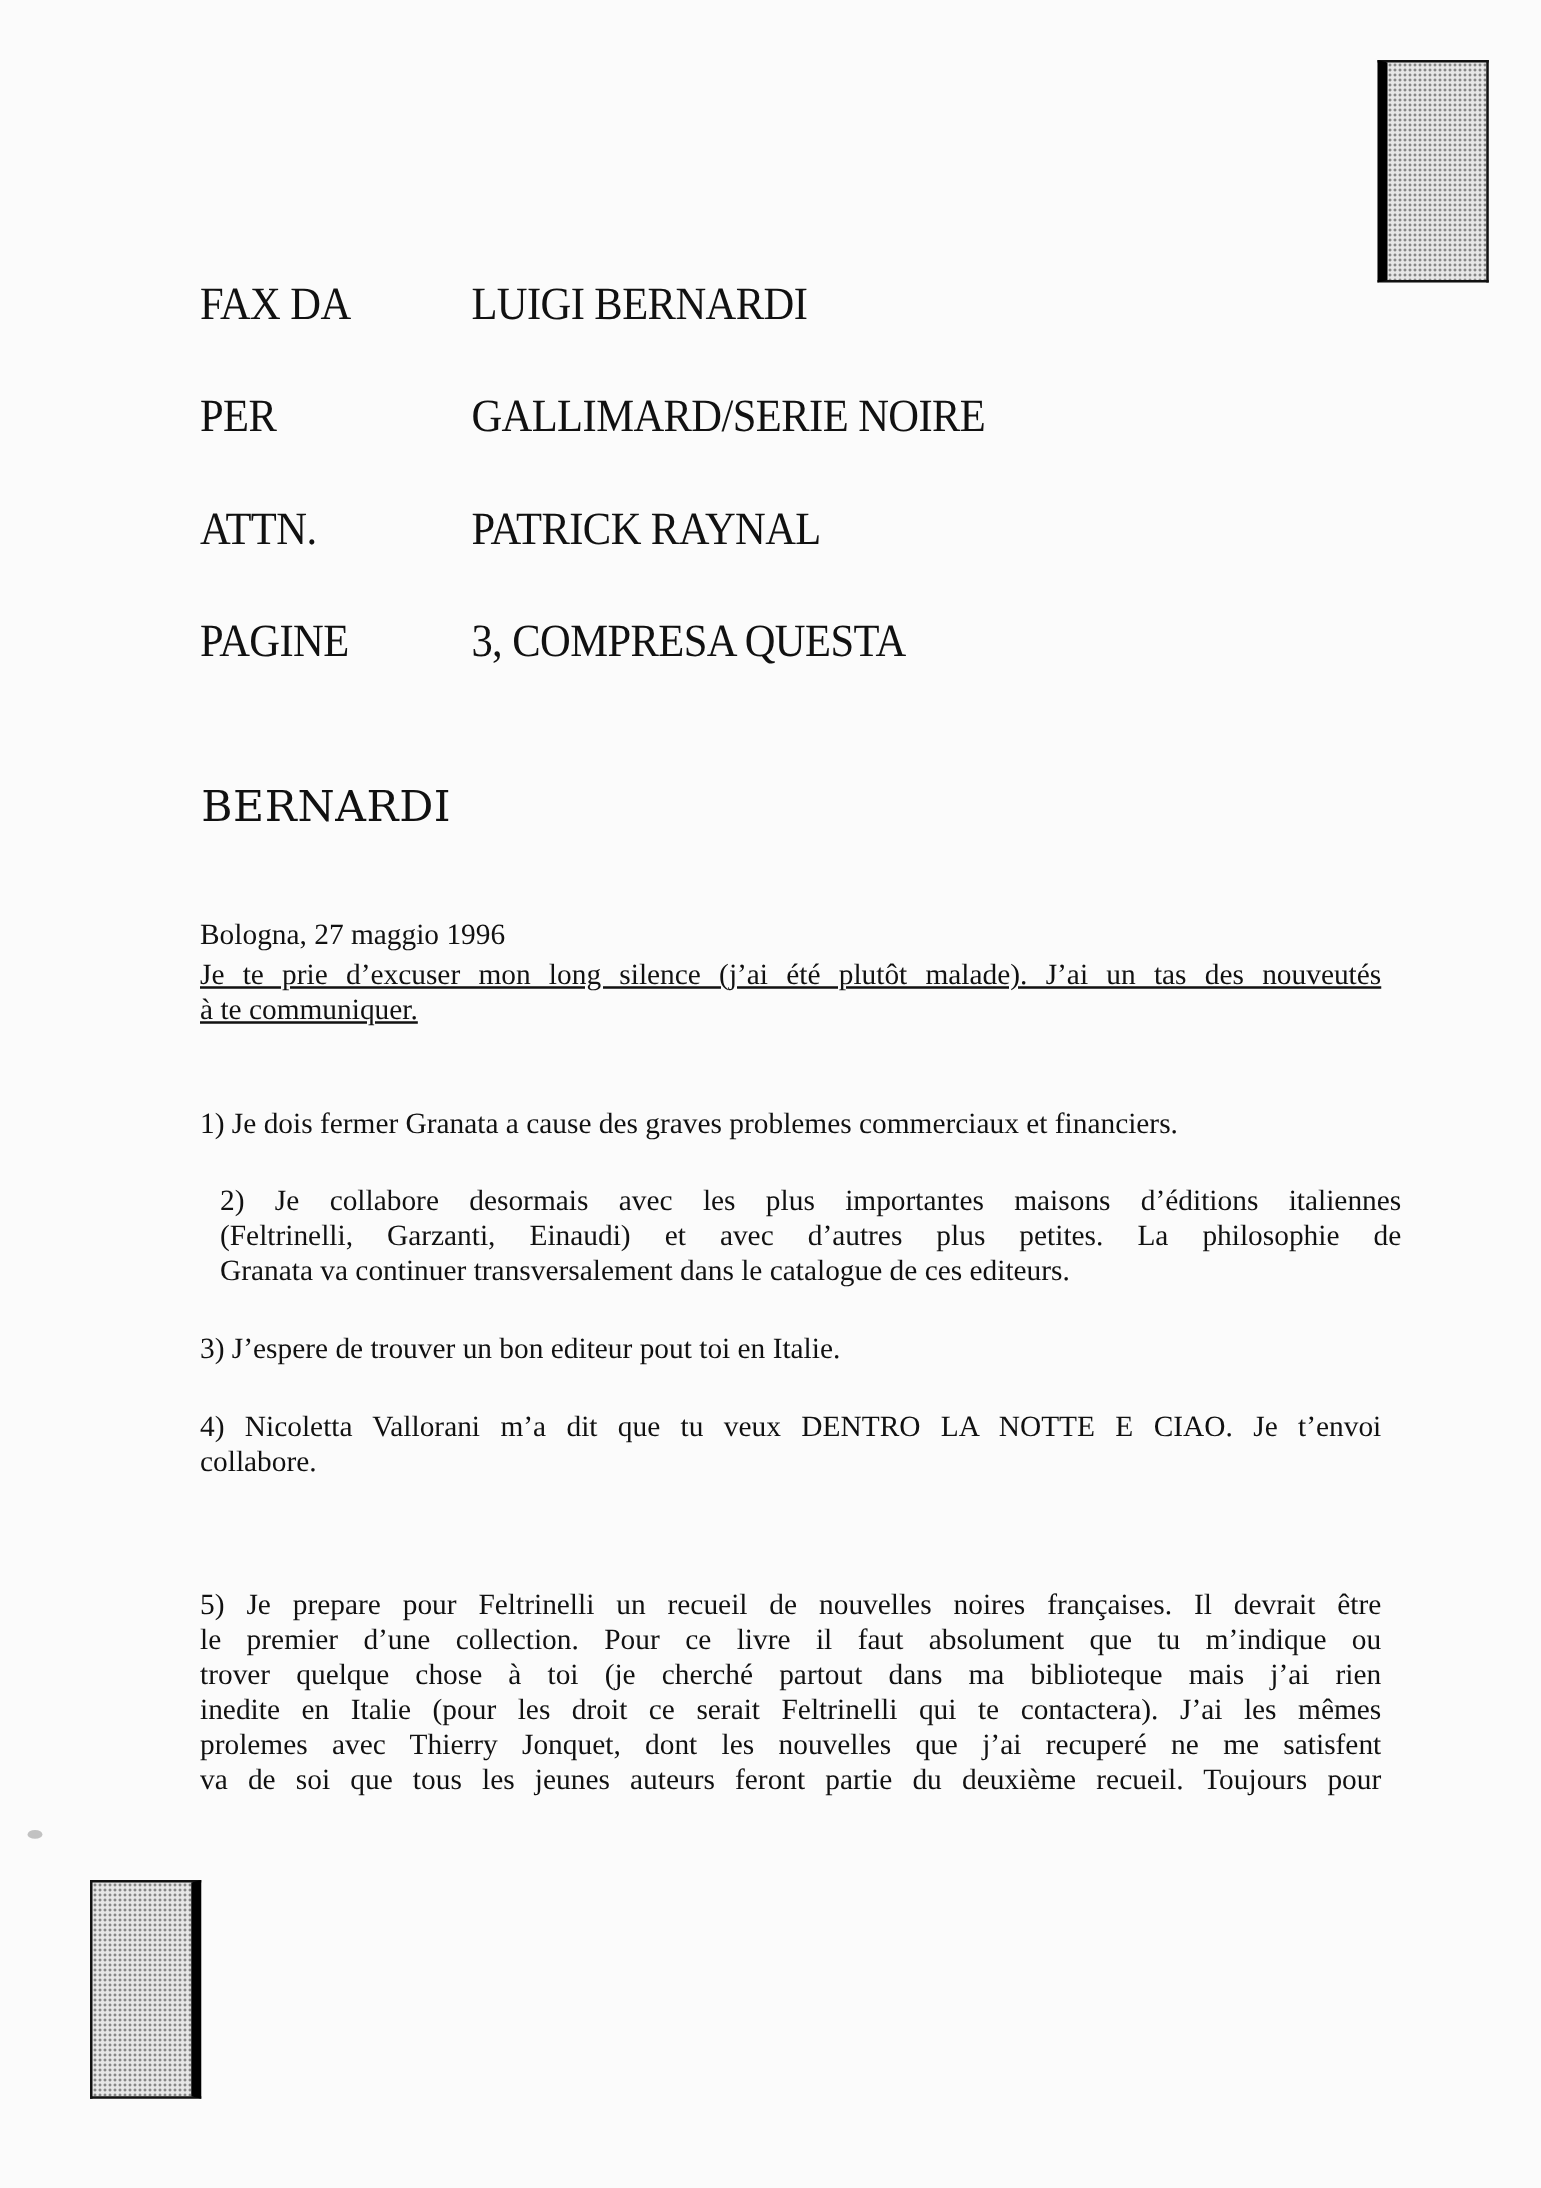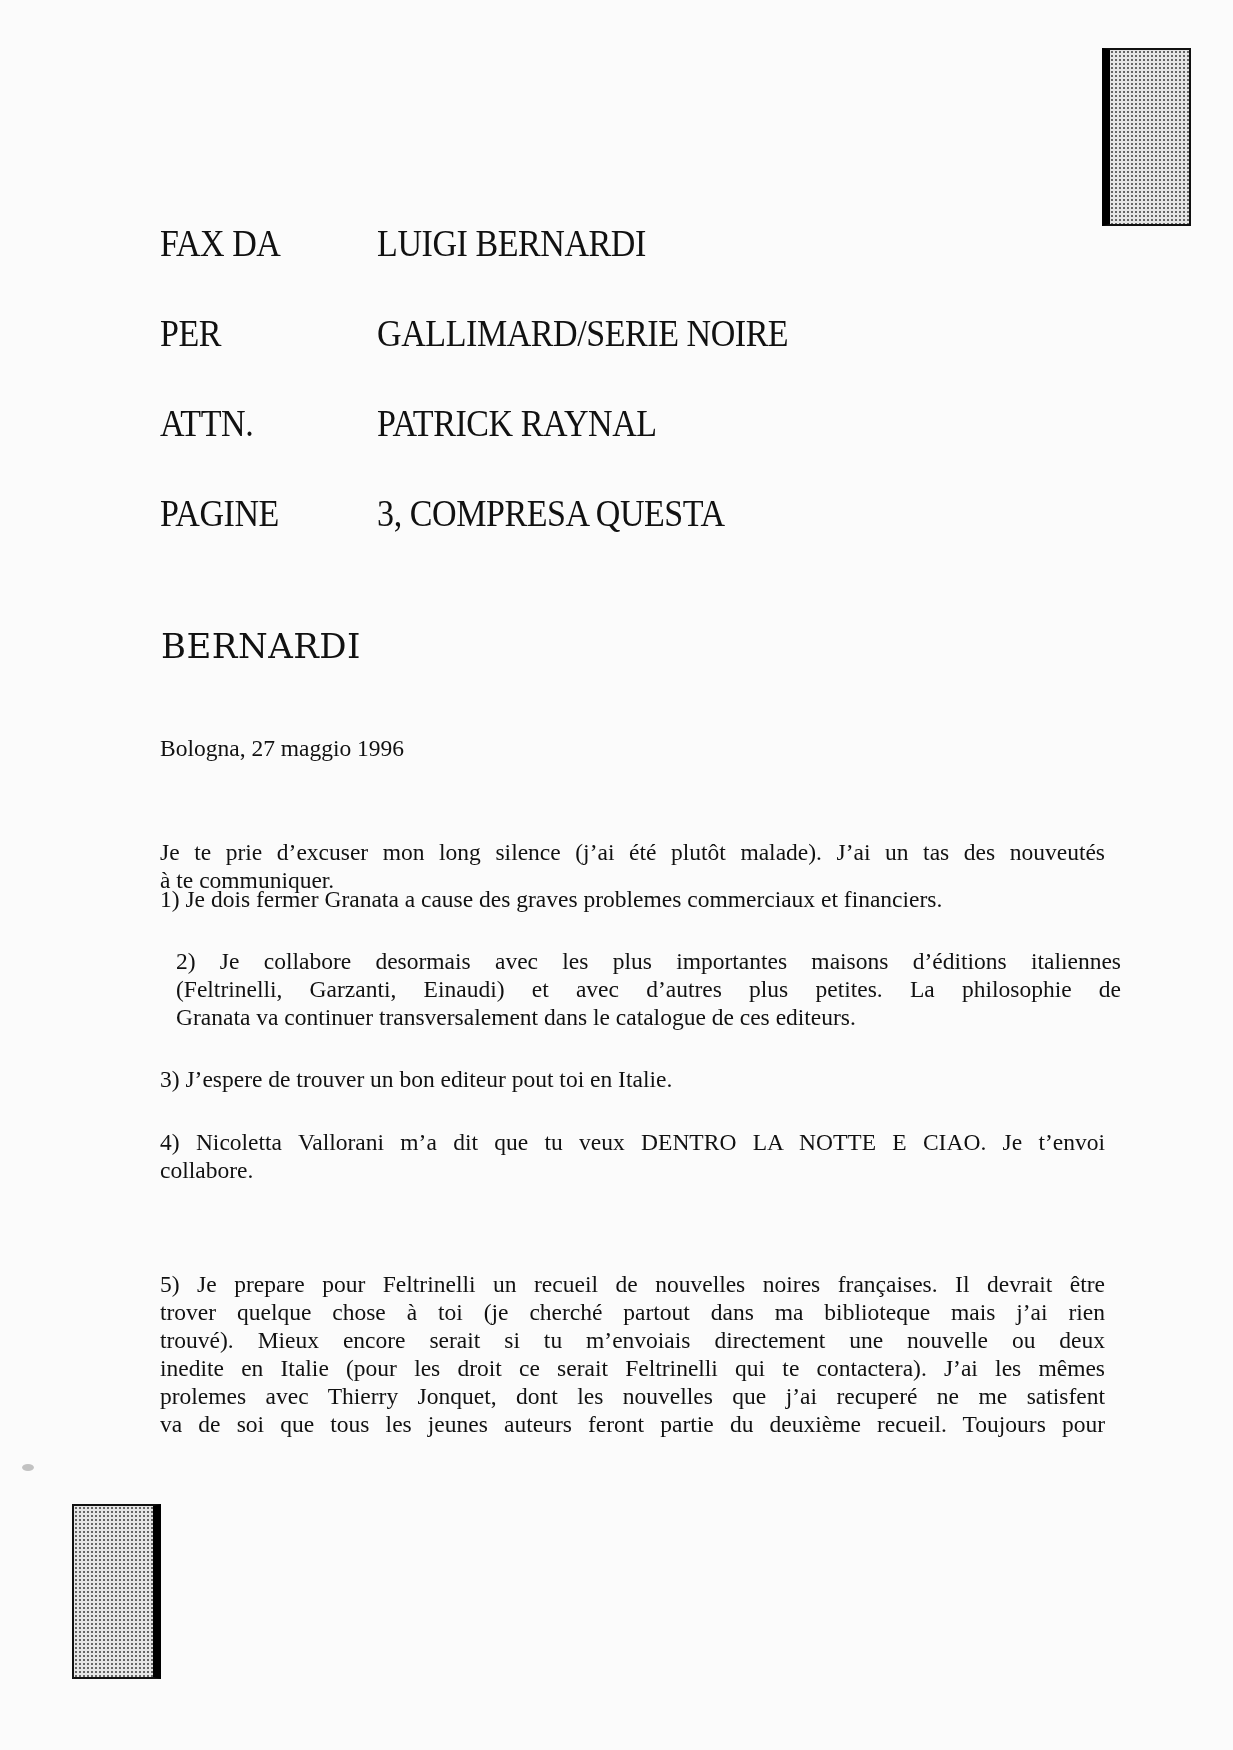--- a/index.html
+++ b/index.html
@@ -27,21 +27,21 @@
   .r1 { top: 222px; } .r2 { top: 312px; } .r3 { top: 402px; } .r4 { top: 492px; }
 
   .heading { position: absolute; left: 161px; top: 626px; font-size: 34px; font-family: "DejaVu Serif", serif; letter-spacing: 0.5px; }
 
   .body-text {
     position: absolute; left: 160px; width: 945px;
     font-family: "Liberation Serif", serif; font-size: 23.5px; line-height: 28px;
     text-align: justify;
   }
   .date { top: 734px; }
-  .p0 { top: 838px; }
+  .p0 { top: 766px; text-decoration: underline; }
   .p1 { top: 885px; }
   .p2 { top: 947px; margin-left: 16px; }
   .p3 { top: 1065px; }
   .p4 { top: 1128px; }
   .p5 { top: 1245px; margin-top: 25px; }
   .line { display: block; white-space: nowrap; text-align-last: justify; }
   .line.last { text-align-last: left; }
 </style>
 </head>
 <body>
@@ -87,18 +87,18 @@
   </div>
 <div class="body-text p3">
     <span class="line last">3) J’espere de trouver un bon editeur pout toi en Italie.</span>
   </div>
 <div class="body-text p4">
     <span class="line">4) Nicoletta Vallorani m’a dit que tu veux DENTRO LA NOTTE E CIAO. Je t’envoi</span>
     <span class="line last">collabore.</span>
   </div>
 <div class="body-text p5">
     <span class="line">5) Je prepare pour Feltrinelli un recueil de nouvelles noires françaises. Il devrait être</span>
+    <span class="line">le premier d’une collection. Pour ce livre il faut absolument que tu m’indique ou</span>
     <span class="line">trover quelque chose à toi (je cherché partout dans ma biblioteque mais j’ai rien</span>
-    <span class="line">trouvé). Mieux encore serait si tu m’envoiais directement une nouvelle ou deux</span>
     <span class="line">inedite en Italie (pour les droit ce serait Feltrinelli qui te contactera). J’ai les mêmes</span>
     <span class="line">prolemes avec Thierry Jonquet, dont les nouvelles que j’ai recuperé ne me satisfent</span>
     <span class="line">va de soi que tous les jeunes auteurs feront partie du deuxième recueil. Toujours pour</span>
   </div>
 
 </body></html>

